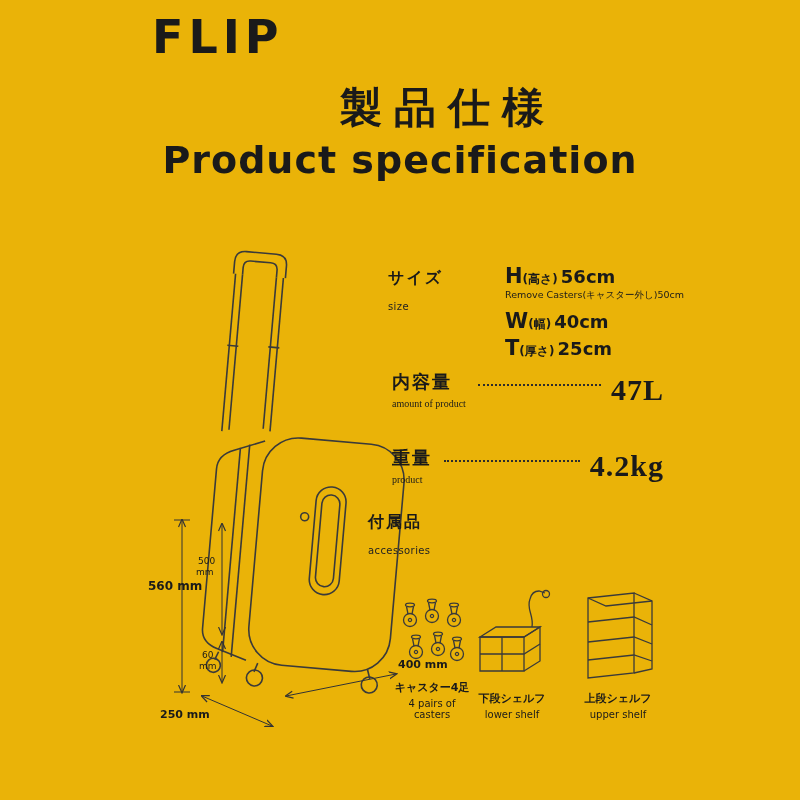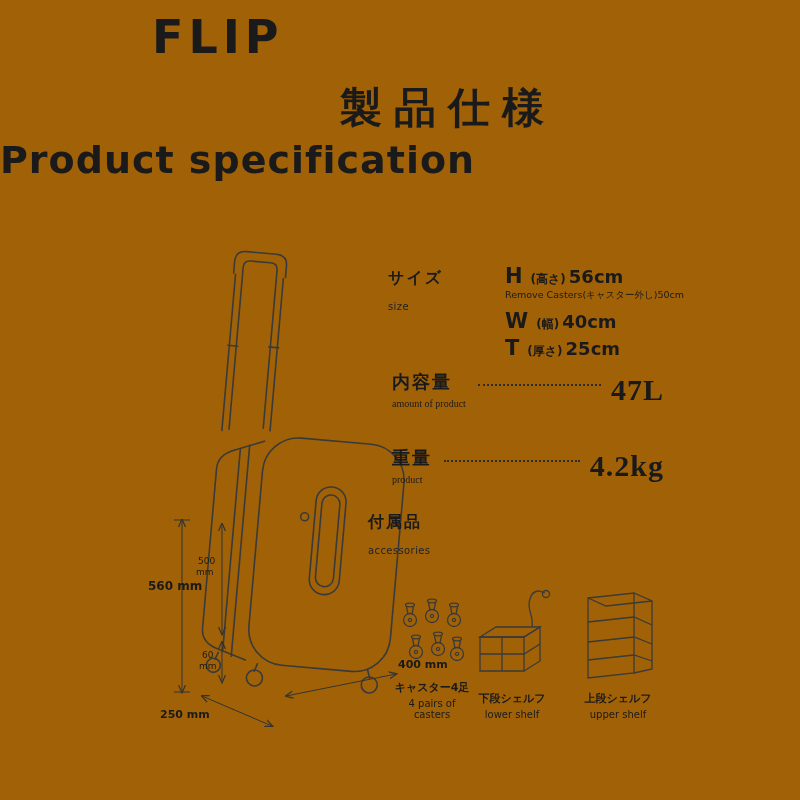--- a/index.html
+++ b/index.html
@@ -1,43 +1,43 @@
 <!DOCTYPE html>
 <html><head>
 <meta charset="utf-8">
 <style>
   html,body { margin:0; padding:0; }
   .page {
     position: relative;
     width: 800px; height: 800px;
-    background: #a16207;
+    background: #eab308;
     color: #1a1a1a;
     font-family: "DejaVu Sans", "Liberation Sans", sans-serif;
     overflow: hidden;
   }
   .logo {
     position: absolute; left: 152px; top: 10px;
     font-size: 46px; font-weight: 800; letter-spacing: 5px;
   }
   .title-ja {
     position: absolute; left: 0; top: 80px; width: 100%;
     text-align: center; font-size: 42px; font-weight: bold; letter-spacing: 12px; padding-left: 48px;
   }
   .title-en {
     position: absolute; left: 0; top: 138px; width: 100%;
-    font-size: 38px; font-weight: 600; letter-spacing: 1px;
+    text-align: center; font-size: 38px; font-weight: 600; letter-spacing: 1px;
   }
   .suitcase-svg { position: absolute; left: 148px; top: 248px; }
   .sec-ja { font-weight: bold; font-size: 16px; letter-spacing: 2px; }
   .sec-en { font-size: 10px; letter-spacing: 0.4px; margin-top: 12px; color:#222; }
   .size-block { position: absolute; left: 388px; top: 268px; width: 272px; }
   .size-values { position: absolute; left: 117px; top: -4px; }
   .dim-line { font-weight: bold; margin-bottom: 3px; white-space: nowrap; }
   .dim-prefix { font-size: 21px; }
-  .dim-sub { font-size: 12px; margin-left: 8px; }
+  .dim-sub { font-size: 12px; }
   .dim-val { font-size: 18px; margin-left: 3px; }
   .dim-note { font-size: 9.5px; margin: -2px 0 7px 0; white-space: nowrap; }
   .spec-row {
     position: absolute; left: 392px; width: 272px;
     display: flex; align-items: center; font-family: Liberation Serif, serif;
   }
   .spec-row .labels { flex: 0 0 auto; }
   .spec-row .ja { font-weight: bold; font-size: 18px; letter-spacing: 2px; }
   .spec-row .en { font-size: 10px; margin-top: 4px; }
   .leader { flex: 1 1 auto; border-bottom: 2.5px dotted #2c2c2c; margin: 0 10px 10px 12px; }

